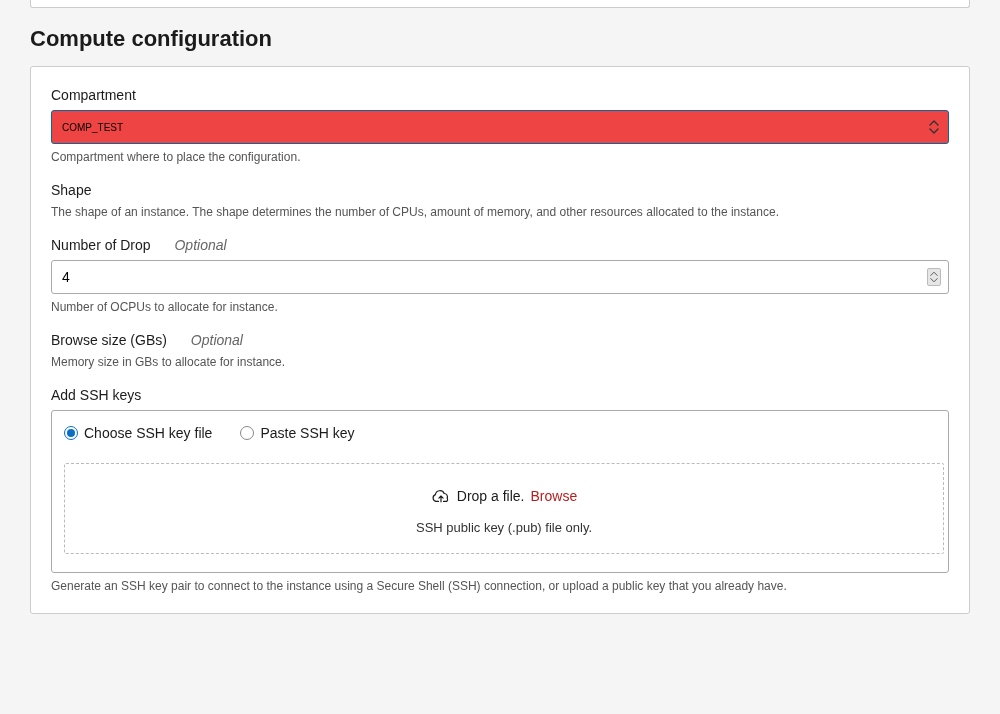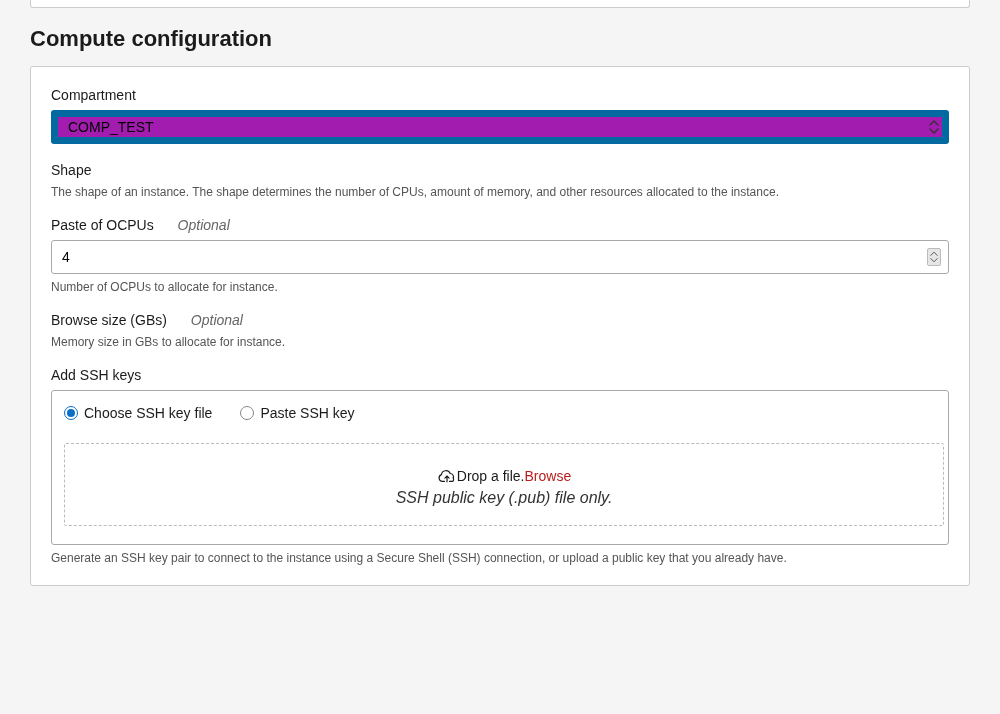--- a/index.html
+++ b/index.html
@@ -57,25 +57,25 @@
       color: #666;
       margin-left: 20px;
     }
     .select-wrapper {
       position: relative;
       width: 100%;
     }
     .select-control {
       width: 100%;
       height: 34px;
-      border: 7px solid #0369a1;
+      border: 1px solid #0369a1;
       border-radius: 3px;
       padding: 0 34px 0 10px;
-      font-size: 14px;
-      background: #a21caf;
+      font-size: 10px;
+      background: #ef4444;
       display: flex;
       align-items: center;
       cursor: pointer;
     }
     .select-spinner-icon {
       position: absolute;
       right: 9px;
       top: 50%;
       transform: translateY(-50%);
       width: 12px;
@@ -162,37 +162,37 @@
     .dropzone {
       border: 1px dashed #bbb;
       border-radius: 2px;
       padding: 24px 10px 18px 10px;
       text-align: center;
     }
     .dropzone-line {
       display: flex;
       align-items: center;
       justify-content: center;
+      gap: 6px;
       font-size: 14px;
       color: #1b1b1b;
     }
     .cloud-icon {
       width: 20px;
       height: 16px;
       color: #1b1b1b;
     }
     .browse-link {
       color: #b91c1c;
       cursor: pointer;
     }
     .dropzone-sub {
-      font-size: 16px;
-      font-style: italic;
+      font-size: 13px;
       color: #333;
-      margin-top: 5px;
+      margin-top: 16px;
     }
   </style>
 </head>
 <body>
 
 <div class="page-wrapper">
   <div class="top-stub-card"></div>
 
   <h2 class="section-title">Compute configuration</h2>
 
@@ -203,30 +203,31 @@
       <div class="select-wrapper">
         <div class="select-control">
           <span>COMP_TEST</span>
         </div>
         <span class="select-spinner-icon">
           <svg viewBox="0 0 12 14" width="12" height="14">
               <path d="M2 5 L6 1 L10 5 M2 9 L6 13 L10 9" fill="none" stroke="currentColor" stroke-width="1.4" stroke-linecap="round" stroke-linejoin="round"></path>
             </svg>
         </span>
       </div>
+      <div class="help-text">Compartment where to place the configuration.</div>
     </div>
 
     <div class="form-group">
       <label class="field-label">Shape</label>
       <div class="help-text">The shape of an instance. The shape determines the number of CPUs, amount of memory, and other resources allocated to the instance.</div>
     </div>
 
     <div class="form-group">
       <label class="field-label">
-        <span>Paste of OCPUs</span>
+        <span>Number of Drop</span>
         <span class="optional-tag">Optional</span>
       </label>
       <div class="number-input-wrapper">
         <input class="number-input" type="text" value="4" style="">
         <span class="number-stepper">
           <svg viewBox="0 0 10 14" width="8" height="12">
               <path d="M1 5 L5 1 L9 5 M1 9 L5 13 L9 9" fill="none" stroke="currentColor" stroke-width="1.2" stroke-linecap="round" stroke-linejoin="round"></path>
             </svg>
         </span>
       </div>

